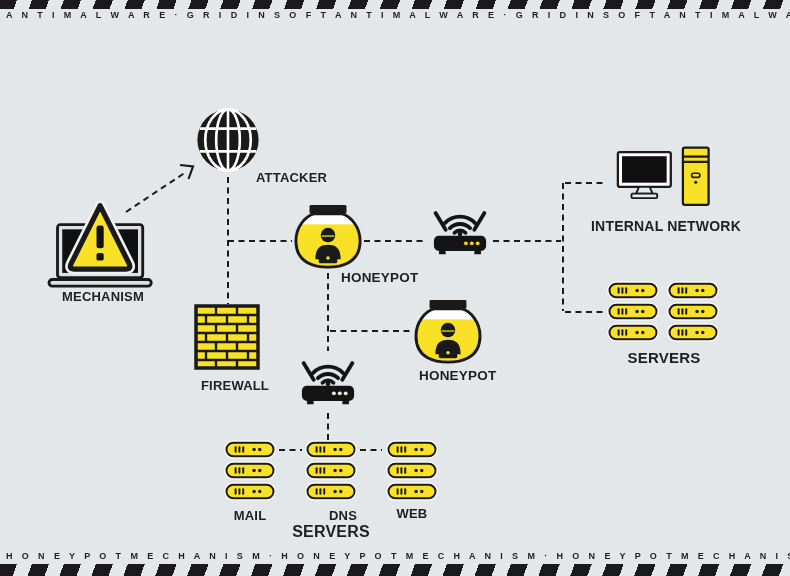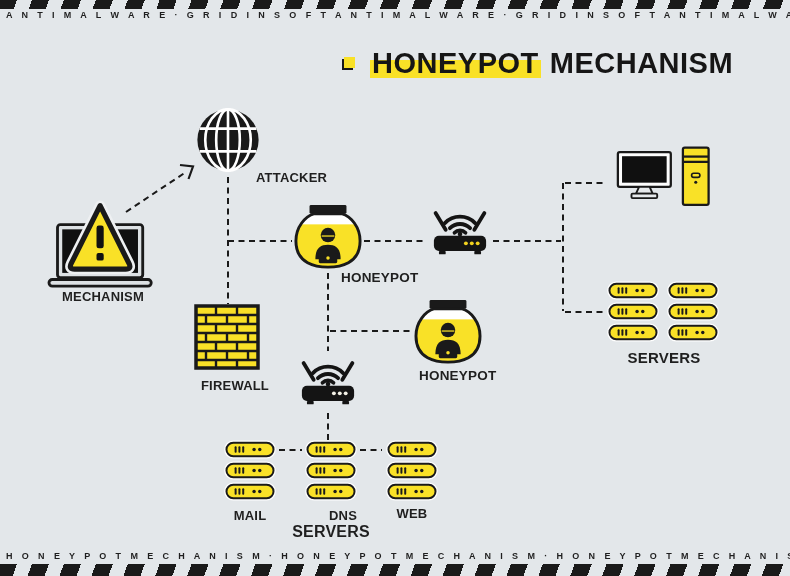--- a/index.html
+++ b/index.html
@@ -165,24 +165,20 @@
       <circle cx="105" cy="48" r="2" fill="#1a1a1a"></circle>
     </symbol>
   </defs>
 </svg>
 
 <div id="stage">
 
   <div class="stripes top"></div>
   <div class="ticker top">A N T I M A L W A R E   ·   G R I D I N S O F T   A N T I M A L W A R E   ·   G R I D I N S O F T   A N T I M A L W A R E   ·   G R I D I N S O F T   A N T I M A L W A R E</div>
 
-  <div class="title-wrap">
-    <span class="title-bullet"></span>
-    <h1 class="title"><span class="hl">HONEYPOT</span><span class="rest">MECHANISM</span></h1>
-  </div>
 
   <svg class="overlay" width="790" height="576" viewBox="0 0 790 576">
     <g stroke="#1a1a1a" stroke-width="2" fill="none" stroke-dasharray="6 4.5">
       <path d="M126 212 L186 172"></path>
       <path d="M228 177 V304"></path>
       <path d="M228 241 H292"></path>
       <path d="M364 241 H426"></path>
       <path d="M493 241 H561"></path>
       <path d="M563 183 V311"></path>
       <path d="M565 183 H604"></path>
@@ -224,20 +220,21 @@
   <svg class="icon" style="left:428px;top:202px;width:64px;height:54px;color:#f2d21f">
       <use href="#sym-router"></use>
     </svg>
   <svg class="icon" style="left:296px;top:352px;width:64px;height:54px;color:#f3f1e6">
       <use href="#sym-router"></use>
     </svg>
 
   <svg class="icon" style="left:616px;top:146px;width:96px;height:62px">
       <use href="#sym-workstation"></use>
     </svg>
+  <div class="lbl center" style="left:586px;top:218px;width:160px;font-size:14px">INTERNAL NETWORK</div>
 
   <div class="srv-stack" style="left:605px;top:281px">
     <svg class="srv-unit">
         <use href="#sym-server"></use>
       </svg>
     <svg class="srv-unit">
         <use href="#sym-server"></use>
       </svg>
     <svg class="srv-unit">
         <use href="#sym-server"></use>

